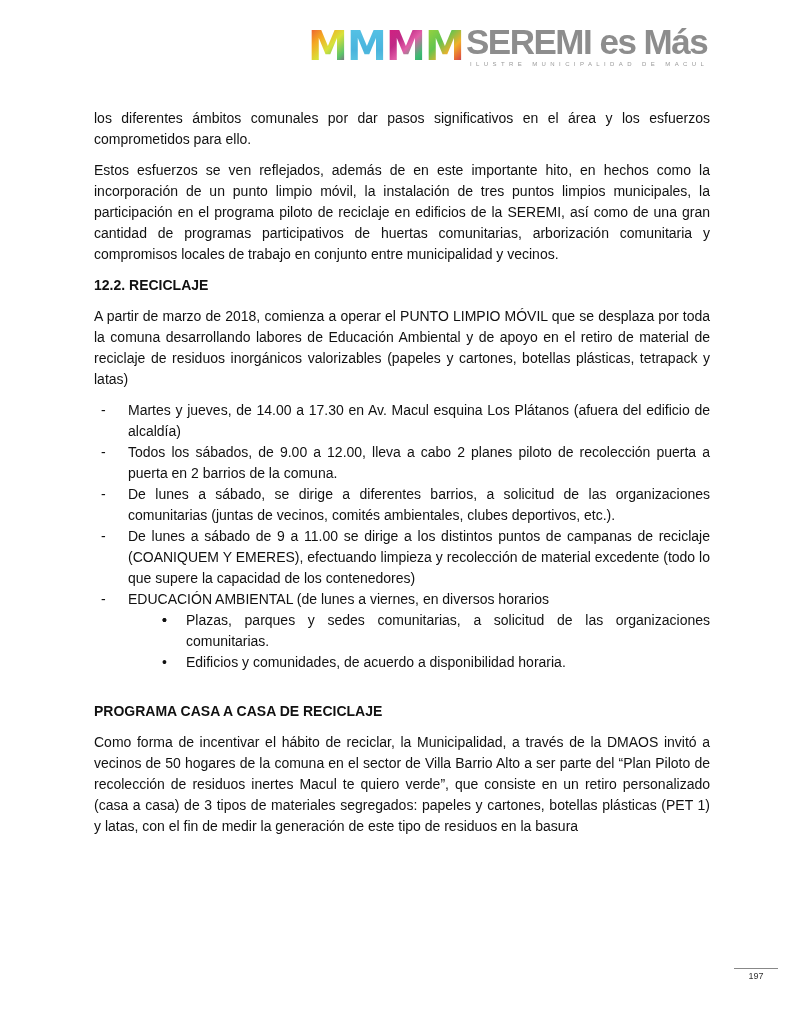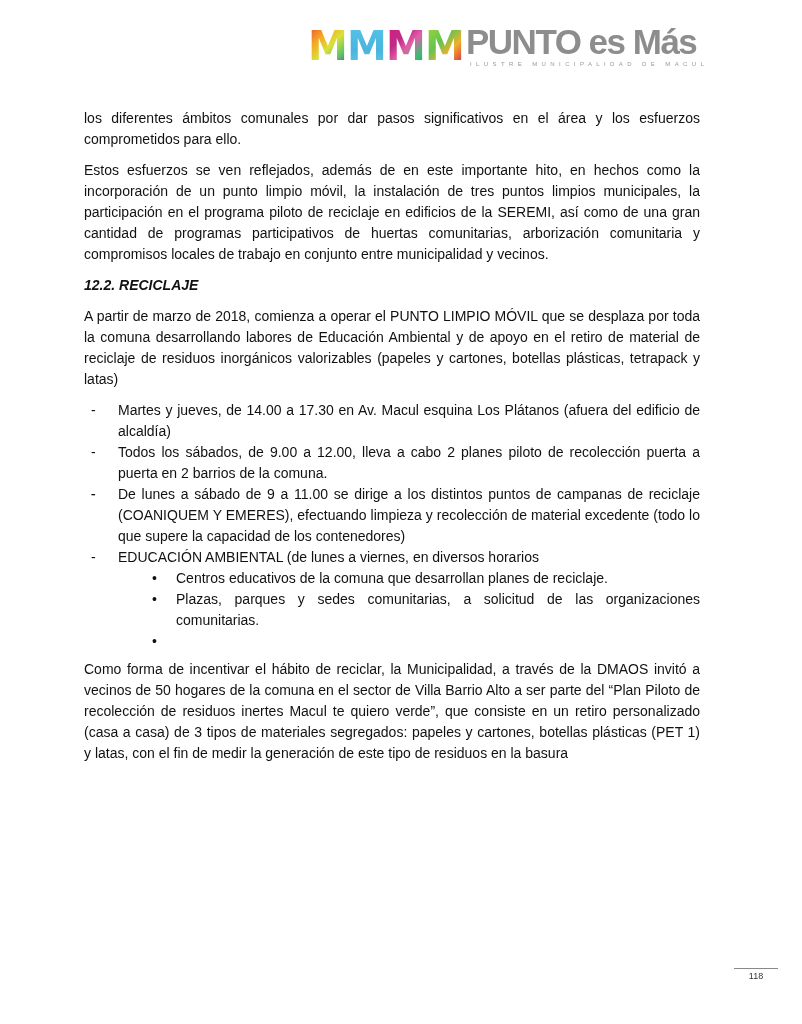--- a/index.html
+++ b/index.html
@@ -6,64 +6,65 @@
     body { width: 802px; height: 1024px; position: relative; overflow: hidden; font-family: "Liberation Sans", sans-serif; color: #111; }
     .logo { position: absolute; left: 308px; top: 22px; height: 48px; width: 400px; }
     .logo-mmmm { position: absolute; left: 0; top: 4px; display: flex; gap: 2px; }
     .logo-mmmm span { font-family: "DejaVu Sans", sans-serif; font-weight: bold; font-size: 40px; line-height: 40px; letter-spacing: -1px; display: inline-block; width: 37px; text-align: center; -webkit-background-clip: text; background-clip: text; color: transparent; }
     .m1 { background-image: linear-gradient(135deg, #e8473b 0%, #f5a623 30%, #d8e23a 55%, #5cc46a 80%, #8b3a8f 100%); }
     .m2 { background-image: linear-gradient(180deg, #56c3e6 0%, #4ab4dd 60%, #62c9e2 100%); }
     .m3 { background-image: linear-gradient(135deg, #d81c7f 0%, #c02a86 35%, #e25ea8 55%, #3dbb73 80%, #2f9e6a 100%); }
     .m4 { background-image: linear-gradient(135deg, #a7d63a 0%, #62c44f 40%, #f0b12c 65%, #e35a3a 85%, #8c3b8a 100%); }
     .logo-name { position: absolute; left: 158px; top: 0px; font-family: "Liberation Sans", sans-serif; font-weight: bold; font-size: 35px; line-height: 40px; color: #8d8d8d; letter-spacing: -1.5px; white-space: nowrap; }
     .logo-sub { position: absolute; left: 162px; top: 39px; font-family: "Liberation Sans", sans-serif; font-size: 6px; letter-spacing: 4.4px; color: #9a9a9a; white-space: nowrap; }
-    .content { position: absolute; left: 84px; top: 108px; width: 616px; font-family: "Liberation Sans", sans-serif; font-size: 14px; line-height: 21px; color: #111; }
+    .content { position: absolute; left: 94px; top: 108px; width: 616px; font-family: "Liberation Sans", sans-serif; font-size: 14px; line-height: 21px; color: #111; }
     .content p { margin: 0 0 10px 0; text-align: justify; }
-    .content h3 { margin: 0 0 10px 0; font-size: 14px; line-height: 21px; font-weight: bold; font-style: italic; }
+    .content h3 { margin: 0 0 10px 0; font-size: 14px; line-height: 21px; font-weight: bold; }
     .dash-list { list-style: none; margin: 0 0 0 0; padding: 0; }
     .dash-list > li { position: relative; padding-left: 34px; text-align: justify; margin: 0; }
     .dash-list > li > .dash { position: absolute; left: 7px; top: 0; }
     .bullet-list { list-style: none; margin: 0; padding: 0 0 0 56px; }
     .bullet-list li { position: relative; padding-left: 36px; text-align: justify; }
     .bullet-list li .dot { position: absolute; left: 12px; top: 0; }
     .spacer { height: 28px; }
     .footer-line { position: absolute; left: 734px; top: 968px; width: 44px; border-top: 1px solid #888; }
     .page-number { position: absolute; left: 734px; top: 971px; width: 44px; text-align: center; font-size: 9px; color: #333; font-family: "Liberation Sans", sans-serif; }
   </style>
 </head>
 <body>
 
 <div class="logo">
   <div class="logo-mmmm">
     <span class="m1">M</span>
     <span class="m2">M</span>
     <span class="m3">M</span>
     <span class="m4">M</span>
   </div>
-  <div class="logo-name">PUNTO es Más</div>
+  <div class="logo-name">SEREMI es Más</div>
   <div class="logo-sub">ILUSTRE MUNICIPALIDAD DE MACUL</div>
 </div>
 
 <div class="content">
   <p>los diferentes ámbitos comunales por dar pasos significativos en el área y los esfuerzos comprometidos para ello.</p>
   <p>Estos esfuerzos se ven reflejados, además de en este importante hito, en hechos como la incorporación de un punto limpio móvil, la instalación de tres puntos limpios municipales, la participación en el programa piloto de reciclaje en edificios de la SEREMI, así como de una gran cantidad de programas participativos de huertas comunitarias, arborización comunitaria y compromisos locales de trabajo en conjunto entre municipalidad y vecinos.</p>
   <h3>12.2. RECICLAJE</h3>
   <p>A partir de marzo de 2018, comienza a operar el PUNTO LIMPIO MÓVIL que se desplaza por toda la comuna desarrollando labores de Educación Ambiental y de apoyo en el retiro de material de reciclaje de residuos inorgánicos valorizables (papeles y cartones, botellas plásticas, tetrapack y latas)</p>
 
   <ul class="dash-list">
     <li><span class="dash">-</span><span>Martes y jueves, de 14.00 a 17.30 en Av. Macul esquina Los Plátanos (afuera del edificio de alcaldía)</span></li>
     <li><span class="dash">-</span><span>Todos los sábados, de 9.00 a 12.00, lleva a cabo 2 planes piloto de recolección puerta a puerta en 2 barrios de la comuna.</span></li>
-    <li><span class="dash">-</span></li>
+    <li><span class="dash">-</span><span>De lunes a sábado, se dirige a diferentes barrios, a solicitud de las organizaciones comunitarias (juntas de vecinos, comités ambientales, clubes deportivos, etc.).</span></li>
     <li><span class="dash">-</span><span>De lunes a sábado de 9 a 11.00 se dirige a los distintos puntos de campanas de reciclaje (COANIQUEM Y EMERES), efectuando limpieza y recolección de material excedente (todo lo que supere la capacidad de los contenedores)</span></li>
     <li><span class="dash">-</span><span>EDUCACIÓN AMBIENTAL (de lunes a viernes, en diversos horarios</span></li>
   </ul>
   <ul class="bullet-list">
-    <li><span class="dot">•</span><span>Centros educativos de la comuna que desarrollan planes de reciclaje.</span></li>
+    <li><span class="dot">•</span></li>
     <li><span class="dot">•</span><span>Plazas, parques y sedes comunitarias, a solicitud de las organizaciones comunitarias.</span></li>
-    <li><span class="dot">•</span></li>
+    <li><span class="dot">•</span><span>Edificios y comunidades, de acuerdo a disponibilidad horaria.</span></li>
   </ul>
 
   <div class="spacer"></div>
+  <h3>PROGRAMA CASA A CASA DE RECICLAJE</h3>
   <p>Como forma de incentivar el hábito de reciclar, la Municipalidad, a través de la DMAOS invitó a vecinos de 50 hogares de la comuna en el sector de Villa Barrio Alto a ser parte del “Plan Piloto de recolección de residuos inertes Macul te quiero verde”, que consiste en un retiro personalizado (casa a casa) de 3 tipos de materiales segregados: papeles y cartones, botellas plásticas (PET 1) y latas, con el fin de medir la generación de este tipo de residuos en la basura</p>
 </div>
 
 <div class="footer-line"></div>
-<div class="page-number">118</div>
+<div class="page-number">197</div>
 
 </body></html>

